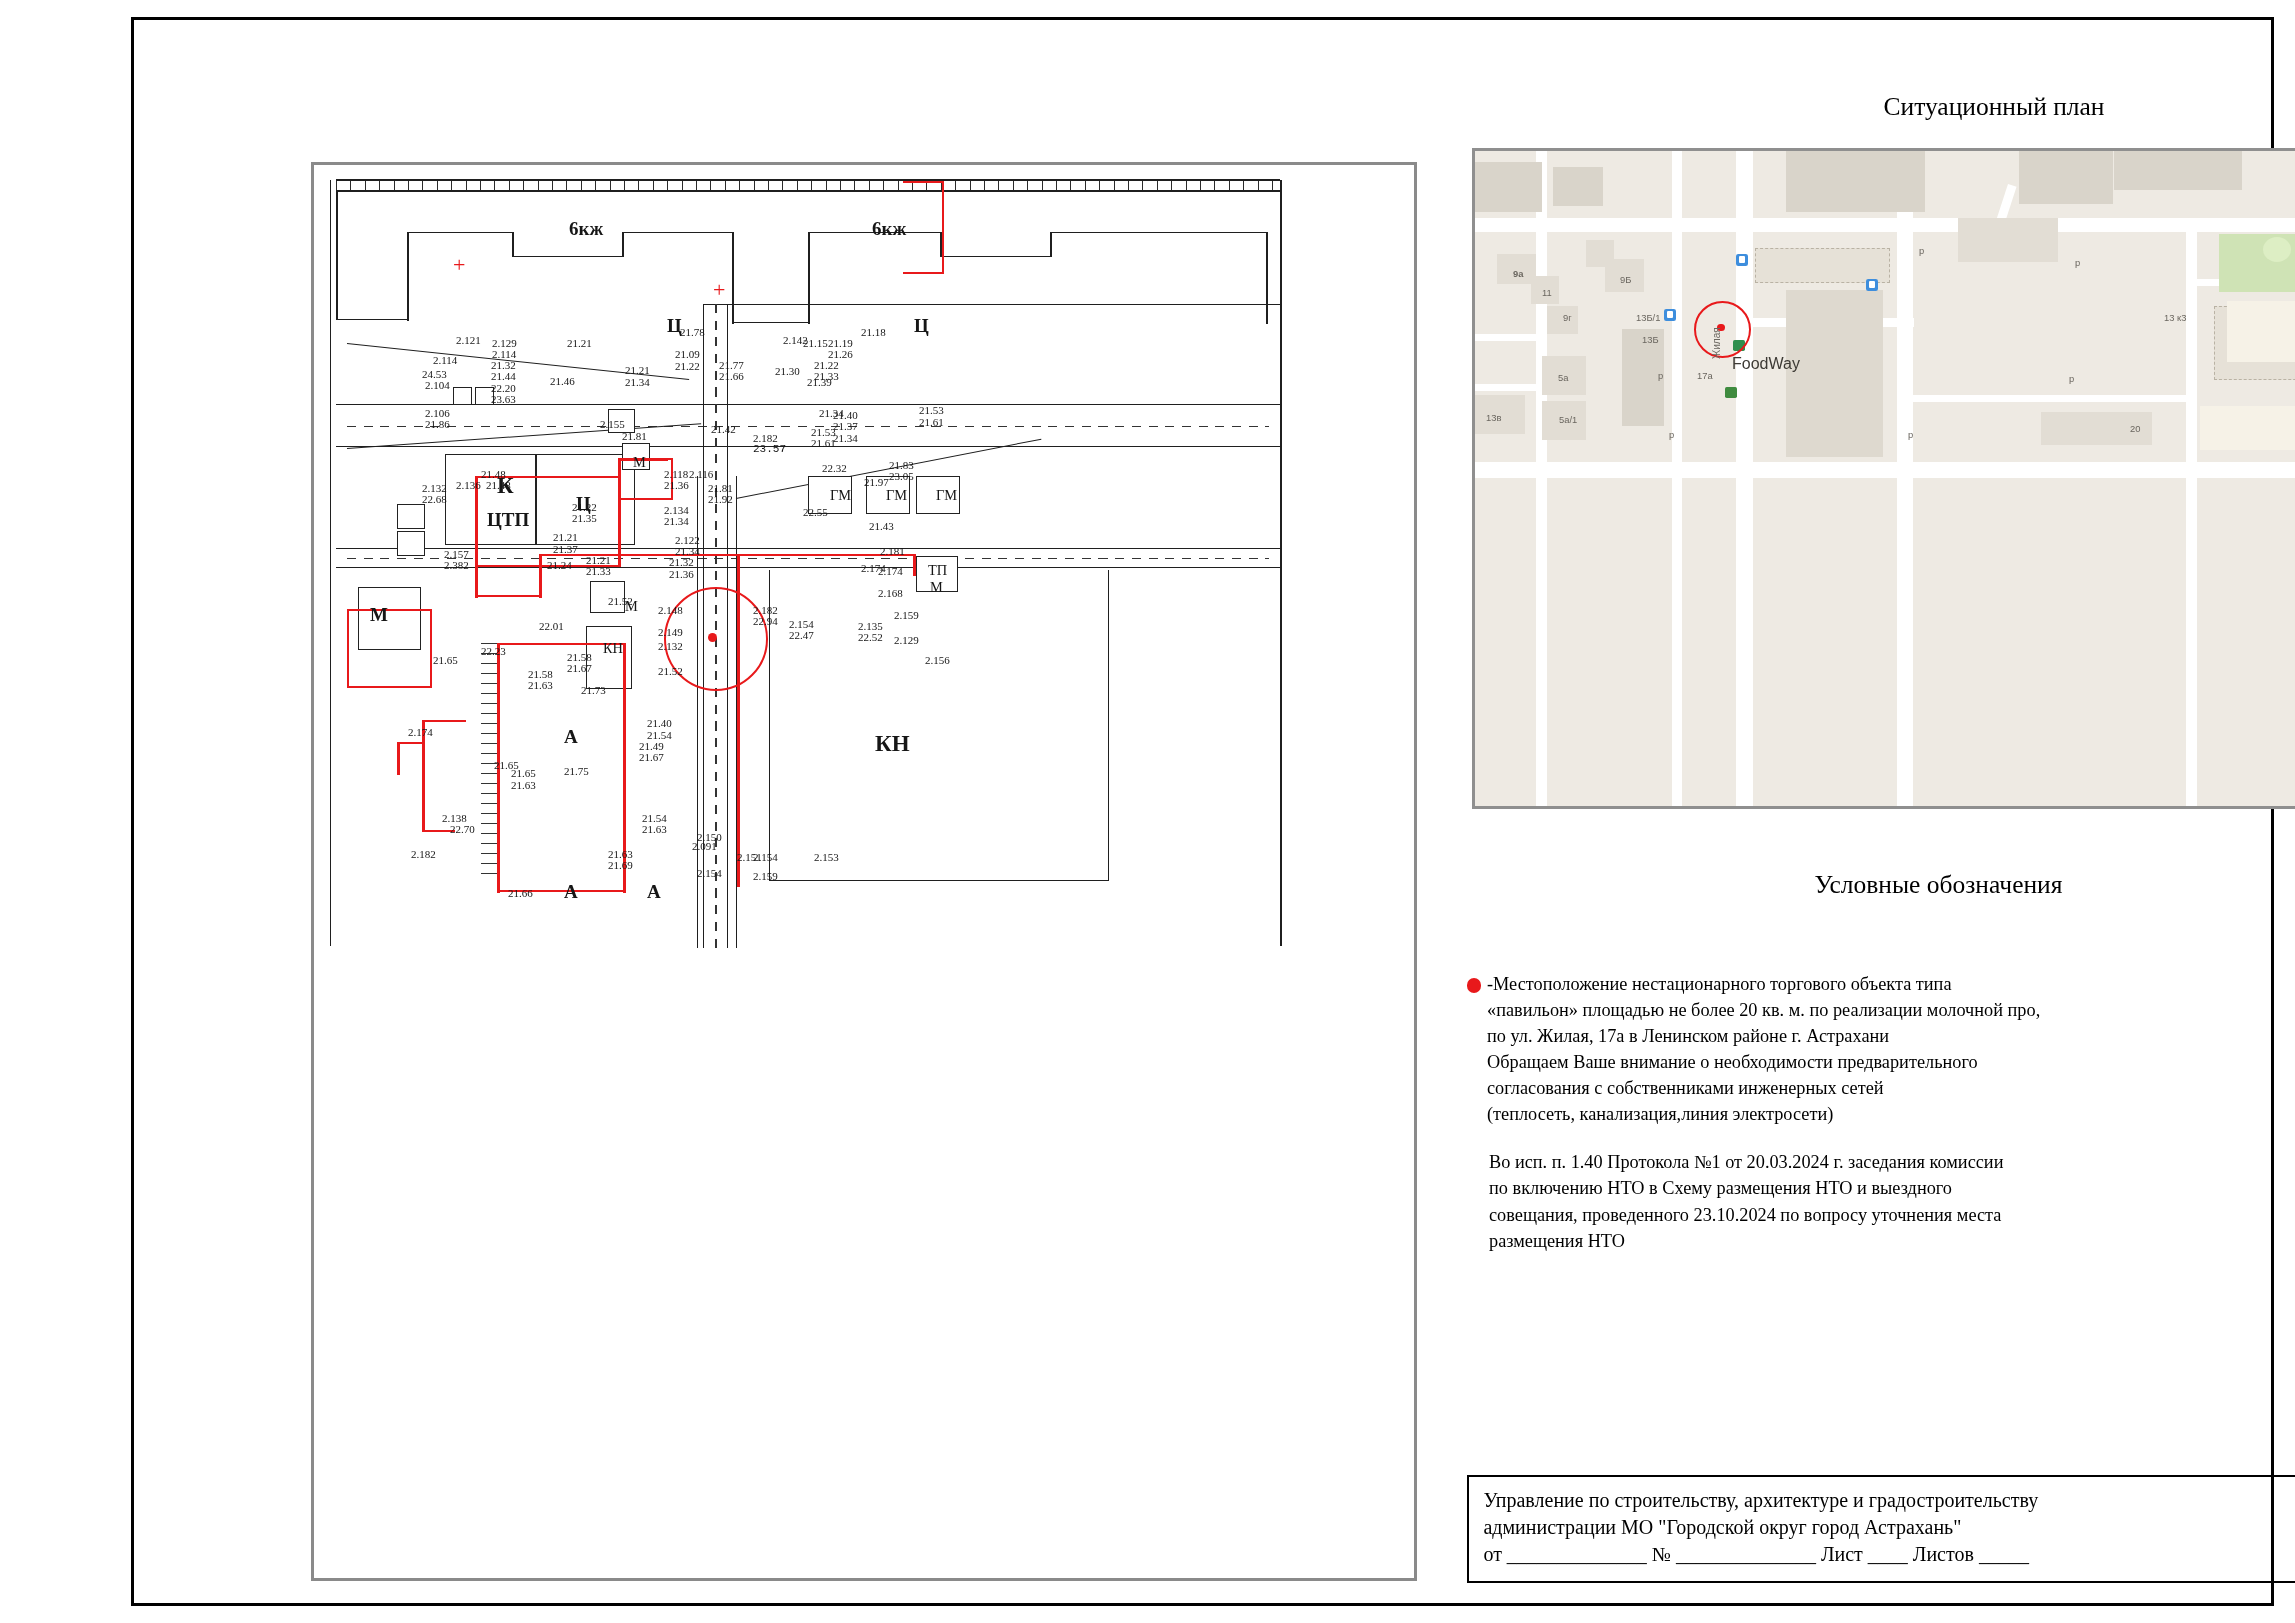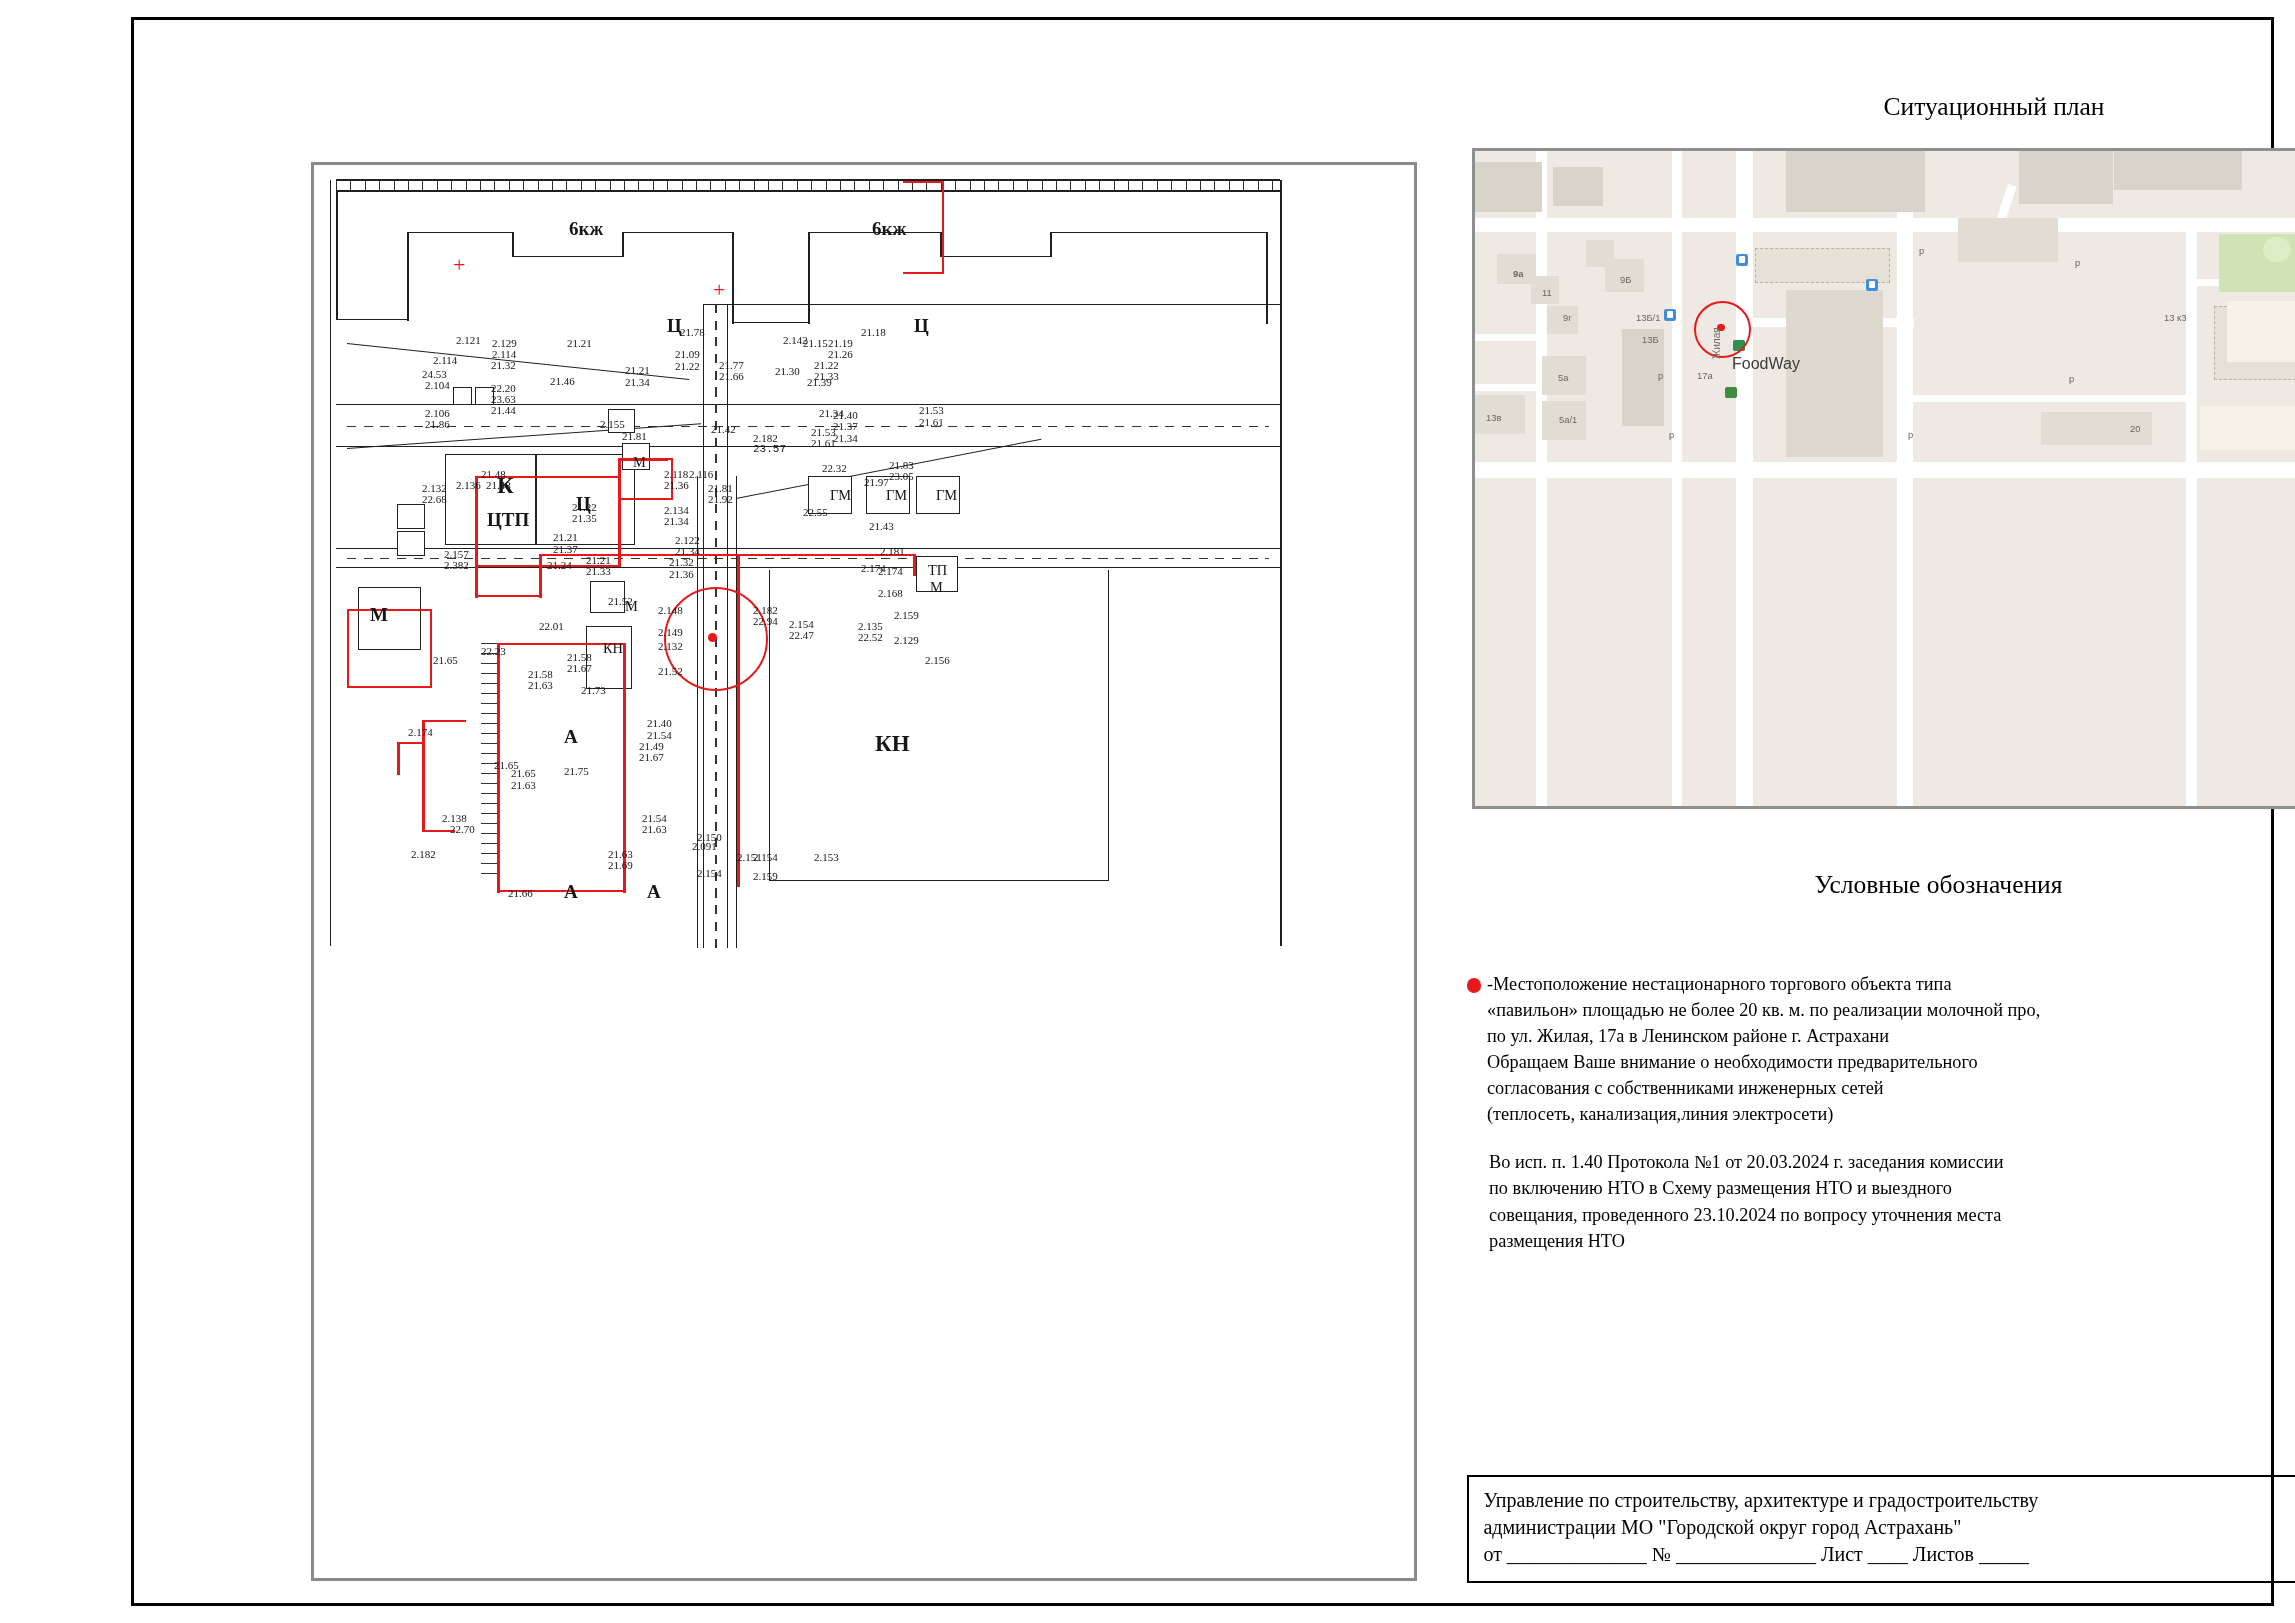--- a/index.html
+++ b/index.html
@@ -456,21 +456,21 @@
             <div class="lbl sm" style="left: 130px; top: 383px;">2.157</div>
             <div class="lbl sm" style="left: 130px; top: 394px;">2.382</div>
             <div class="lbl sm" style="left: 108px; top: 317px;">2.132</div>
             <div class="lbl sm" style="left: 108px; top: 328px;">22.68</div>
             <div class="lbl sm" style="left: 142px; top: 314px;">2.136</div>
             <div class="lbl sm" style="left: 111px; top: 242px;">2.106</div>
             <div class="lbl sm" style="left: 111px; top: 253px;">21.86</div>
             <div class="lbl sm" style="left: 111px; top: 214px;">2.104</div>
             <div class="lbl sm" style="left: 108px; top: 203px;">24.53</div>
             <div class="lbl sm" style="left: 119px; top: 189px;">2.114</div>
-            <div class="lbl sm" style="left: 177px; top: 205px; margin-top: 34px;">21.44</div>
+            <div class="lbl sm" style="left: 177px; top: 205px;">21.44</div>
             <div class="lbl sm" style="left: 177px; top: 194px;">21.32</div>
             <div class="lbl sm" style="left: 177px; top: 217px;">22.20</div>
             <div class="lbl sm" style="left: 177px; top: 228px;">23.63</div>
             <div class="lbl sm" style="left: 236px; top: 210px;">21.46</div>
             <div class="lbl sm" style="left: 178px; top: 183px;">2.114</div>
             <div class="lbl sm" style="left: 142px; top: 169px;">2.121</div>
             <div class="lbl sm" style="left: 178px; top: 172px;">2.129</div>
             <div class="lbl sm" style="left: 253px; top: 172px;">21.21</div>
             <div class="lbl sm" style="left: 366px; top: 161px;">21.78</div>
             <div class="lbl sm" style="left: 489px; top: 172px;">21.15</div>

